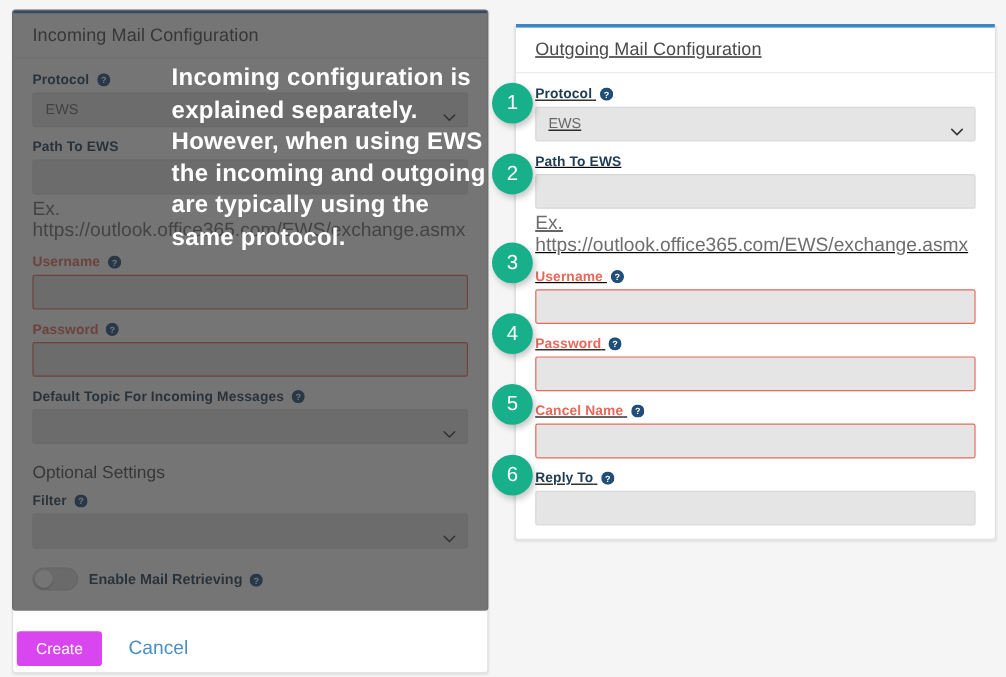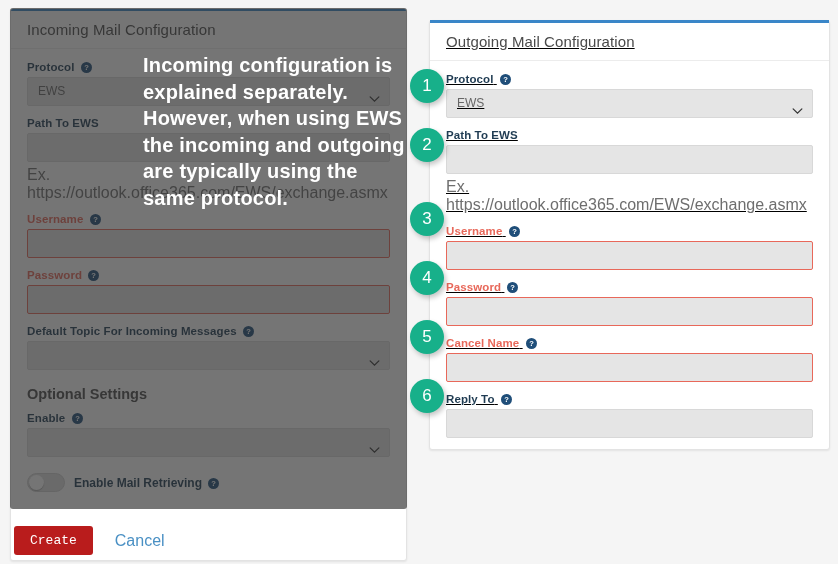--- a/index.html
+++ b/index.html
@@ -120,21 +120,21 @@
     background: rgba(45,45,45,.66);
     pointer-events: none;
     border-radius: 3px;
   }
 
   
   .section-head {
     font-size: 14.5px;
     color: #4a4a4a;
     margin: 16px 0 10px 0;
-    font-weight: 700;
+    font-weight: 400;
   }
 
   
   .toggle-row {
     display: flex;
     align-items: center;
     margin-top: 16px;
   }
   .toggle {
     width: 38px; height: 19px;
@@ -194,26 +194,26 @@
 
   
   #footer-actions {
     position: absolute;
     left: 14px;
     top: 526px;
     display: flex;
     align-items: center;
   }
   #create-button {
-    background: #b91c1c;
+    background: #d946ef;
     color: #ffffff;
     border: none;
     border-radius: 3px;
     font-size: 13px;
-    font-family: Liberation Mono, monospace;
+    font-family: Liberation Sans, sans-serif;
     padding: 7px 16px;
     cursor: pointer;
   }
   #cancel-link {
     color: #4a90c4;
     font-size: 16px;
     margin-left: 22px;
     text-decoration: none;
     cursor: pointer;
   }
@@ -299,21 +299,21 @@
                 <path d="M1 1.5 L6 6.5 L11 1.5" stroke="#333" stroke-width="1.4" fill="none" stroke-linecap="round"></path>
               </svg>
           </span>
         </div>
       </div>
 
       <div class="section-head">Optional Settings</div>
 
       <div class="field">
         <label class="flabel">
-          <span>Enable</span>
+          <span>Filter</span>
           <span class="help-icon">
             <svg viewBox="0 0 16 16" width="11" height="11">
                 <circle cx="8" cy="8" r="8" fill="#1f4e79"></circle>
                 <text x="8" y="12" font-size="11" font-family="Liberation Sans, sans-serif" font-weight="bold" fill="#ffffff" text-anchor="middle">?</text>
               </svg>
           </span>
         </label>
         <div class="sel-wrap">
           <div class="ctrl"></div>
           <span class="chev">

